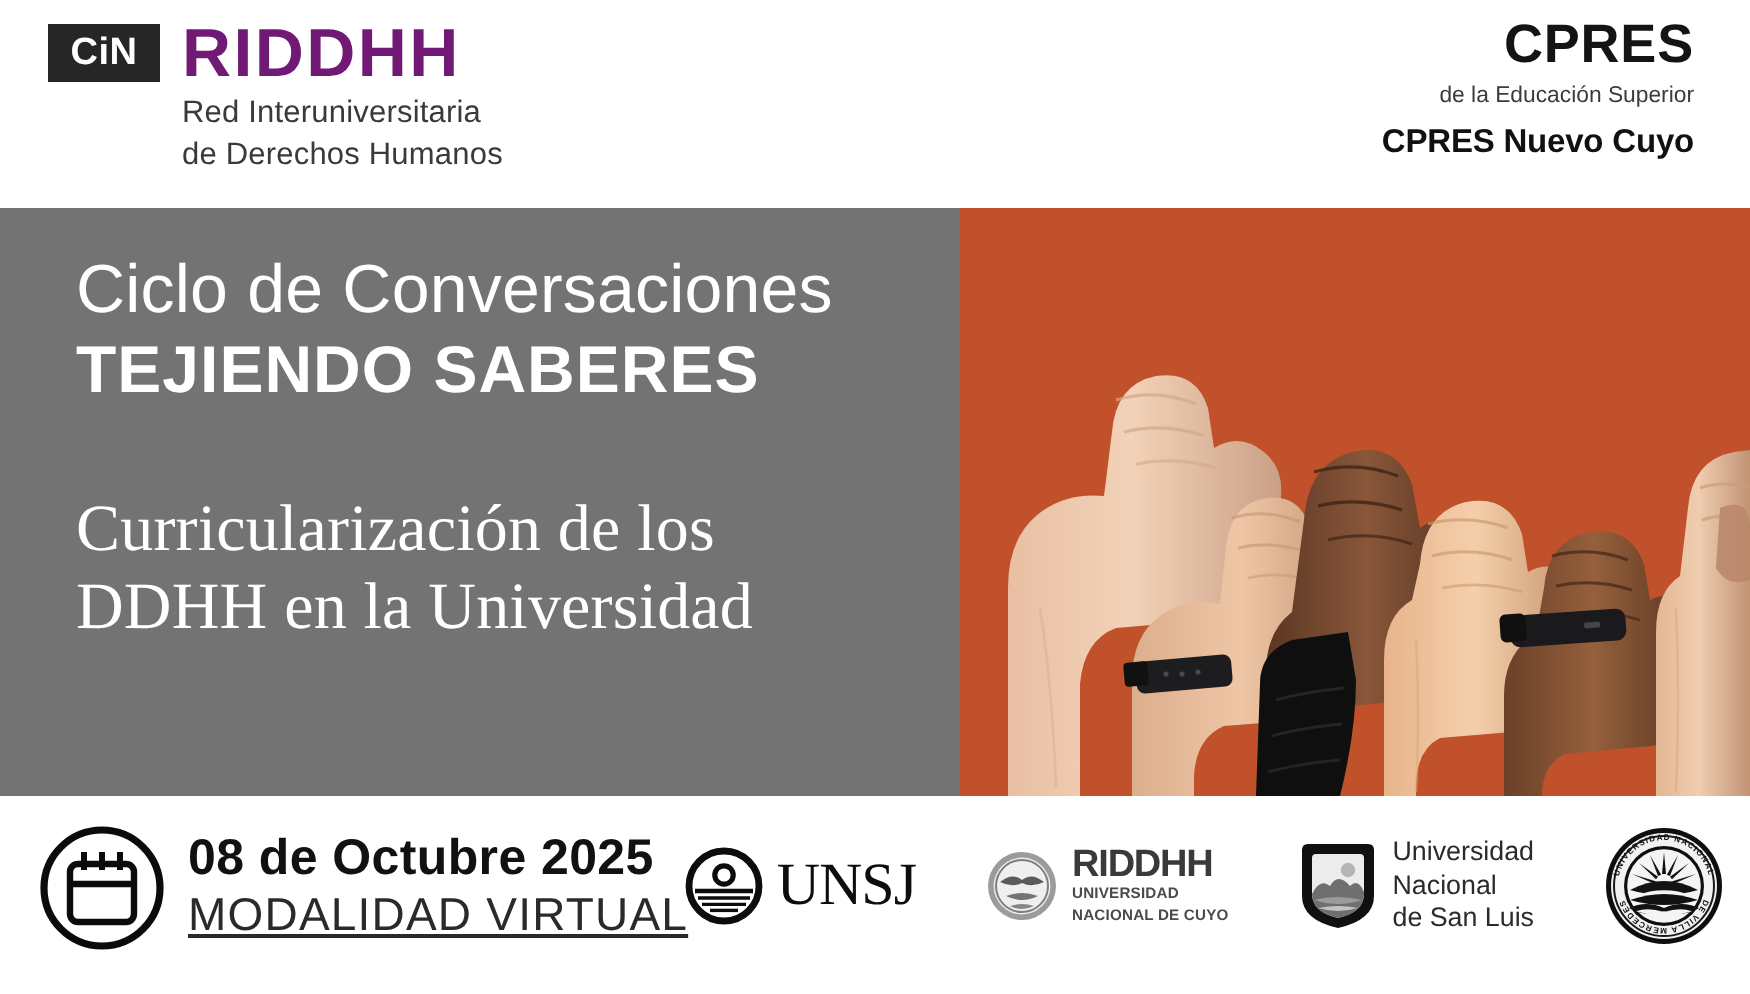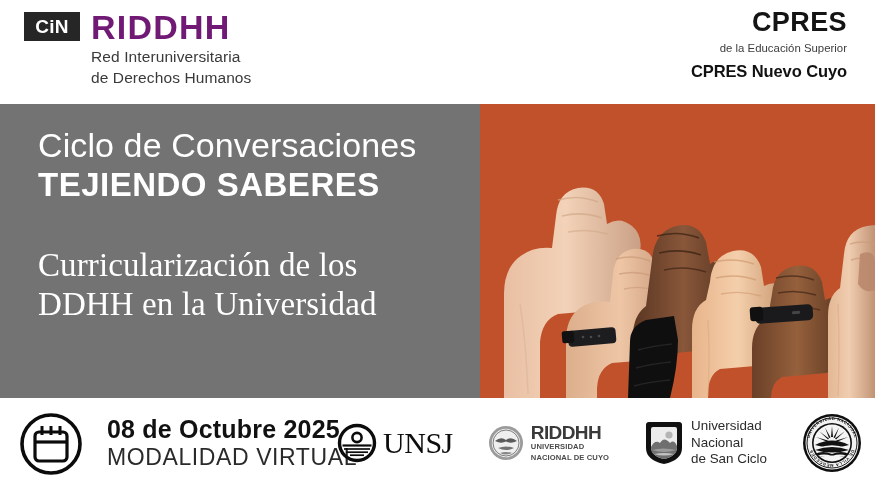--- a/index.html
+++ b/index.html
@@ -167,39 +167,40 @@
     width: 875px;
     height: 99px;
     background: #ffffff;
   }
   .date-block {
     position: absolute;
     left: 18px;
     top: 13px;
     display: flex;
     align-items: center;
-    gap: 23px;
+    gap: 10px;
   }
   .cal-icon { width: 66px; height: 66px; flex: 0 0 66px; }
   .date-lines { padding-bottom: 2px; }
   .date-main {
     font-size: 25px;
     font-weight: bold;
     color: #111111;
     line-height: 1.16;
     letter-spacing: 0.2px;
     font-family: "Liberation Sans", sans-serif;
   }
   .date-mode {
     font-size: 23px;
     font-weight: 400;
     color: #2a2a2a;
     line-height: 1.2;
     letter-spacing: 0.6px;
     font-family: "Liberation Sans", sans-serif;
+    text-decoration: underline;
   }
 
   .logos-row {
     position: absolute;
     right: 12px;
     top: 12px;
     display: flex;
     align-items: center;
     gap: 34px;
     height: 66px;
@@ -451,21 +452,21 @@
             <path d="M8 9 Q8 7 10 7 L32 7 Q34 7 34 9 L34 27 Q34 36 21 39 Q8 36 8 27 Z" fill="#ececec"></path>
             <circle cx="26" cy="15" r="3.6" fill="#b4b4b4"></circle>
             <path d="M8 27 Q12 19 17 23 Q21 16 27 23 Q31 19 34 26 L34 27 Q34 36 21 39 Q8 36 8 27 Z" fill="#6f6f6f"></path>
             <path d="M9 30 Q20 27 33 30 Q21 34 9 30 Z" fill="#9b9b9b"></path>
             <path d="M11 34 Q21 32 31 34 Q21 37 11 34 Z" fill="#c2c2c2"></path>
           </svg>
         </span>
         <span class="unsl-text">
           <span style="display:block">Universidad</span>
           <span style="display:block">Nacional</span>
-          <span style="display:block">de San Ciclo</span>
+          <span style="display:block">de San Luis</span>
         </span>
       </div>
 
       <div class="logo-item">
         <span>
           <svg width="62" height="62" viewBox="0 0 62 62" xmlns="http://www.w3.org/2000/svg">
             <defs>
               <path id="ringTop" d="M 31 31 m -23 0 a 23 23 0 1 1 46 0" fill="none"></path>
               <path id="ringBot" d="M 31 31 m 21 0 a 21 21 0 1 1 -42 0" fill="none"></path>
             </defs>

